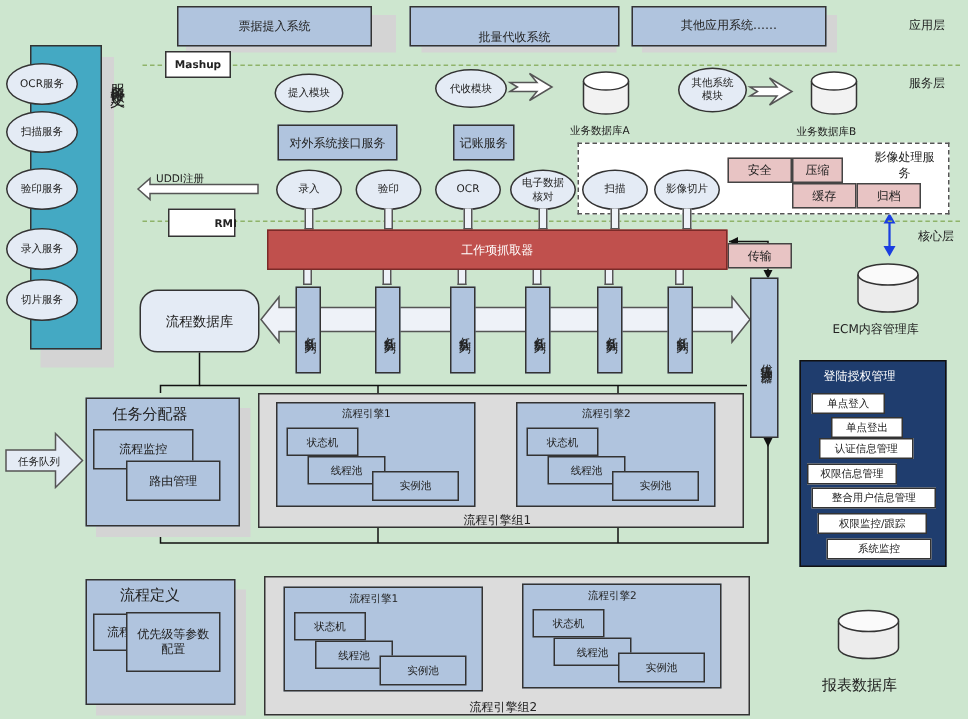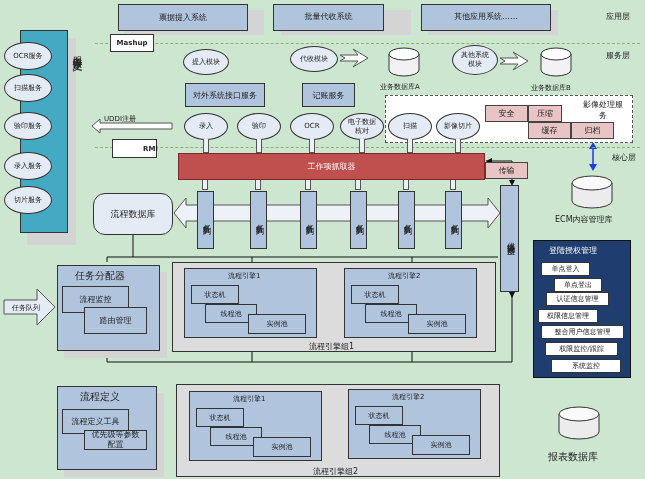--- a/index.html
+++ b/index.html
@@ -58,21 +58,21 @@
 
 <div class="abs t" style="left:606px;top:11px;">应用层</div>
 <div class="abs t" style="left:606px;top:50px;">服务层</div>
 <div class="abs t" style="left:612px;top:152px;">核心层</div>
 
 <div class="abs shadow" style="left:124px;top:10px;width:140px;height:25px;"></div>
 <div class="abs box-blue flex-c t" style="left:118px;top:4px;width:130px;height:27px;">
     <span>票据提入系统</span>
   </div>
 <div class="abs shadow" style="left:281px;top:10px;width:130px;height:25px;"></div>
-<div class="abs box-blue flex-c t" style="left:273px;top:4px;width:111px;height:27px;align-items:flex-start;padding-top:6px;">
+<div class="abs box-blue flex-c t" style="left:273px;top:4px;width:140px;height:27px;align-items:flex-end;padding-top:6px;">
     <span>批量代收系统</span>
   </div>
 <div class="abs shadow" style="left:428px;top:10px;width:130px;height:25px;"></div>
 <div class="abs box-blue flex-c t" style="left:421px;top:4px;width:130px;height:27px;align-items:flex-start;padding-top:6px;">
     <span>其他应用系统……</span>
   </div>
 
 <div class="abs shadow" style="left:27px;top:38px;width:49px;height:207px;"></div>
 <div class="abs" style="left:20px;top:30px;width:48px;height:203px;background:#44a9c3;border:1px solid #333;"></div>
 <div class="abs ell" style="left:4px;top:42px;width:48px;height:28px;">
@@ -129,21 +129,21 @@
   </g>
 </svg>
 <div class="abs" style="left:380px;top:82px;font-size:7px;">业务数据库A</div>
 <div class="abs" style="left:531px;top:83px;font-size:7px;">业务数据库B</div>
 <div class="abs" style="left:555px;top:214px;font-size:8px;">ECM内容管理库</div>
 <div class="abs" style="left:548px;top:450px;font-size:10px;">报表数据库</div>
 
 <div class="abs box-blue flex-c t" style="left:185px;top:83px;width:80px;height:24px;font-size:8px;">
     <span>对外系统接口服务</span>
   </div>
-<div class="abs box-blue flex-c t" style="left:302px;top:83px;width:53px;height:24px;font-size:8px;">
+<div class="abs box-blue flex-c t" style="left:302px;top:83px;width:41px;height:24px;font-size:8px;">
     <span>记账服务</span>
   </div>
 
 <div class="abs" style="left:385px;top:95px;width:248px;height:48px;background:#fff;border:1.5px dashed #555;"></div>
 <div class="abs pink flex-c" style="left:485px;top:105px;width:43px;height:17px;">
     <span>安全</span>
   </div>
 <div class="abs pink flex-c" style="left:528px;top:105px;width:34px;height:17px;">
     <span>压缩</span>
   </div>
@@ -289,21 +289,21 @@
       <span>实例池</span>
     </div>
   </div>
 
 <div class="abs shadow" style="left:64px;top:393px;width:100px;height:84px;"></div>
 <div class="abs box-blue" style="left:57px;top:386px;width:100px;height:84px;"></div>
 <div class="abs" style="left:80px;top:390px;font-size:10px;">流程定义</div>
 <div class="abs sub flex-c" style="left:62px;top:409px;width:67px;height:25px;">
     <span>流程定义工具</span>
   </div>
-<div class="abs sub flex-c" style="left:84px;top:430px;width:63px;height:20px;white-space:normal;line-height:10px;padding:0 6px;">
+<div class="abs sub flex-c" style="left:84px;top:408px;width:63px;height:40px;white-space:normal;line-height:10px;padding:0 6px;">
     <span>优先级等参数配置</span>
   </div>
 
 <div class="abs" style="left:533px;top:240px;width:98px;height:138px;background:#1f3d6e;border:1px solid #111;"></div>
 <div class="abs" style="left:549px;top:245px;font-size:8px;color:#fff;">登陆授权管理</div>
 <div id="auth-items">
     <div class="abs auth flex-c" style="left: 541px; top: 262px; width: 49px; height: 14px; font-size: 7px;">
       <span>单点登入</span>
     </div>
     <div class="abs auth flex-c" style="left: 554px; top: 278px; width: 48px; height: 14px; font-size: 7px;">

